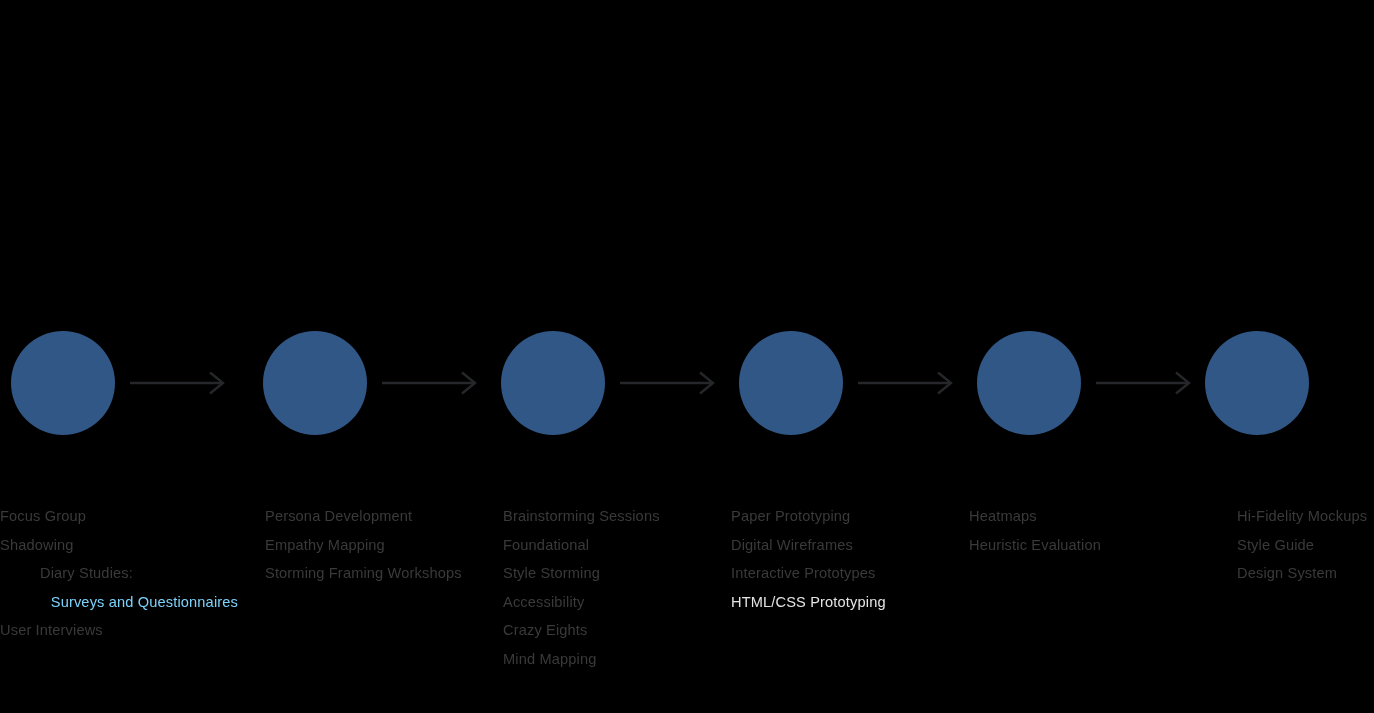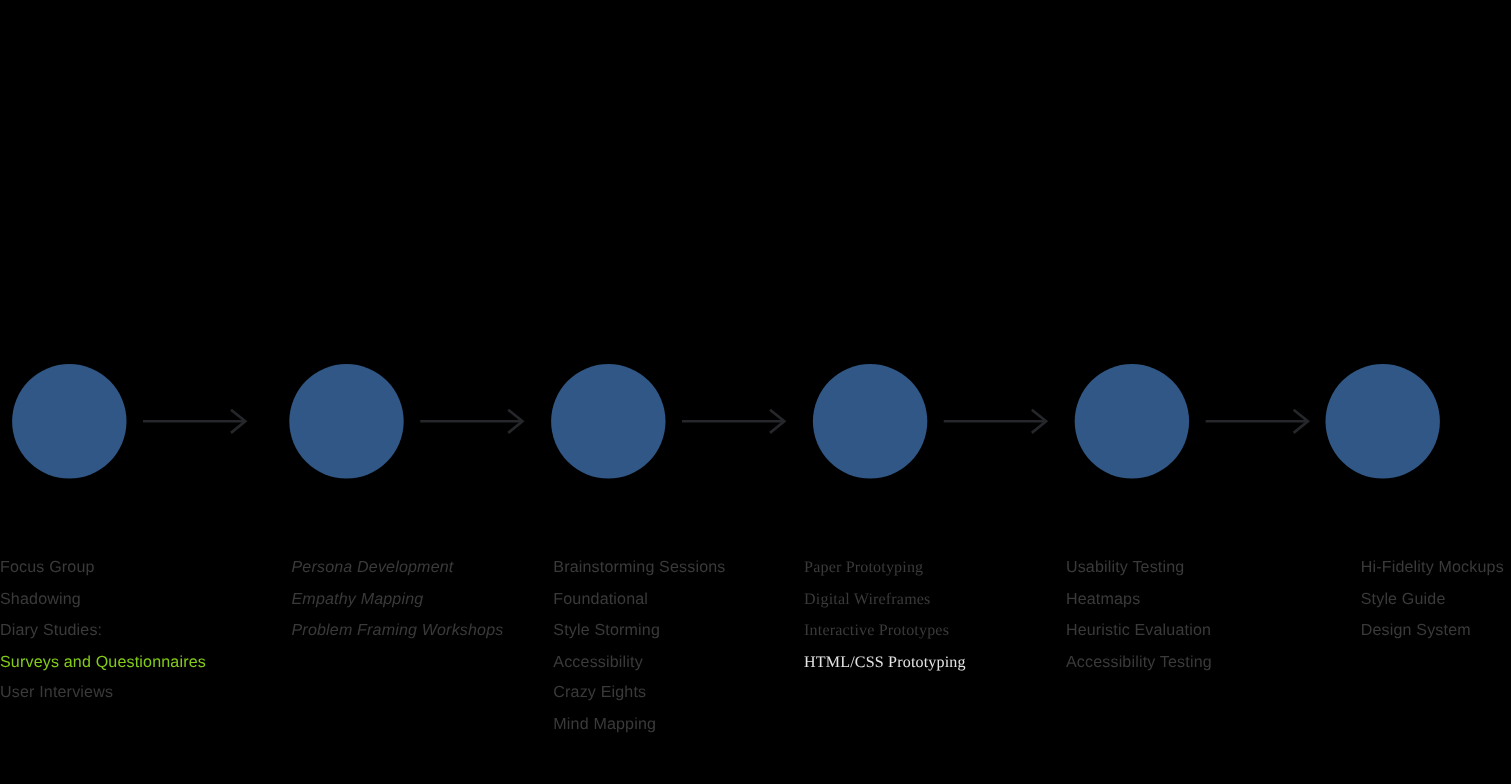--- a/index.html
+++ b/index.html
@@ -78,23 +78,23 @@
 
   
   #stage-0 { left: 0px; }
   #stage-1 { left: 252px; }
   #stage-2 { left: 490px; }
   #stage-3 { left: 728px; }
   #stage-4 { left: 966px; }
   #stage-5 { left: 1194px; }
 
   #stage-0 .task-list { left: 0px; }
-  #stage-1 .task-list { left: 13px; font-style: italic; }
+  #stage-1 .task-list { left: 13px; }
   #stage-2 .task-list { left: 13px; }
-  #stage-3 .task-list { left: 3px; font-family: Liberation Serif, serif; }
+  #stage-3 .task-list { left: 3px; }
   #stage-4 .task-list { left: 3px; }
   #stage-5 .task-list { left: 43px; }
 
   #stage-0 .node-circle { left: 11px; }
   #stage-1 .node-circle { left: 11px; }
   #stage-2 .node-circle { left: 11px; }
   #stage-3 .node-circle { left: 11px; }
   #stage-4 .node-circle { left: 11px; }
   #stage-5 .node-circle { left: 11px; }
 </style>
@@ -106,37 +106,37 @@
       <div class="node-circle" style="background: rgb(48, 87, 133);"></div>
       <div class="connector">
         <svg viewBox="0 0 100 28" xmlns="http://www.w3.org/2000/svg">
           <path d="M2 14 H94" stroke="#25272b" stroke-width="2.4" fill="none" stroke-linecap="butt"></path>
           <path d="M82 3.5 L95 14 L82 24.5" stroke="#25272b" stroke-width="2.4" fill="none" stroke-linecap="butt" stroke-linejoin="miter"></path>
         </svg>
       </div>
       <ul class="task-list">
         <li class="task-item" style="color: rgb(58, 58, 58);">Focus Group</li>
         <li class="task-item" style="color: rgb(58, 58, 58);">Shadowing</li>
-        <li class="task-item" style="color: rgb(58, 58, 58);">Diary Studies:</li>
-        <li class="task-item" style="color: #84cc16;">Surveys and Questionnaires</li>
+        <li class="task-item" style="color: rgb(58, 58, 58); padding-left: 40px;">Diary Studies:</li>
+        <li class="task-item" style="color: #7dd3fc; text-align: right;">Surveys and Questionnaires</li>
         <li class="task-item" style="color: rgb(58, 58, 58);">User Interviews</li>
       </ul>
     </div>
     <div class="stage" id="stage-1">
       <div class="node-circle" style="background: rgb(48, 87, 133);"></div>
       <div class="connector">
         <svg viewBox="0 0 100 28" xmlns="http://www.w3.org/2000/svg">
           <path d="M2 14 H94" stroke="#25272b" stroke-width="2.4" fill="none" stroke-linecap="butt"></path>
           <path d="M82 3.5 L95 14 L82 24.5" stroke="#25272b" stroke-width="2.4" fill="none" stroke-linecap="butt" stroke-linejoin="miter"></path>
         </svg>
       </div>
       <ul class="task-list">
         <li class="task-item" style="color: rgb(58, 58, 58);">Persona Development</li>
         <li class="task-item" style="color: rgb(58, 58, 58);">Empathy Mapping</li>
-        <li class="task-item" style="color: rgb(58, 58, 58);">Problem Framing Workshops</li>
+        <li class="task-item" style="color: rgb(58, 58, 58);">Storming Framing Workshops</li>
       </ul>
     </div>
     <div class="stage" id="stage-2">
       <div class="node-circle" style="background: rgb(48, 87, 133);"></div>
       <div class="connector">
         <svg viewBox="0 0 100 28" xmlns="http://www.w3.org/2000/svg">
           <path d="M2 14 H94" stroke="#25272b" stroke-width="2.4" fill="none" stroke-linecap="butt"></path>
           <path d="M82 3.5 L95 14 L82 24.5" stroke="#25272b" stroke-width="2.4" fill="none" stroke-linecap="butt" stroke-linejoin="miter"></path>
         </svg>
       </div>
@@ -166,24 +166,22 @@
     </div>
     <div class="stage" id="stage-4">
       <div class="node-circle" style="background: rgb(48, 87, 133);"></div>
       <div class="connector">
         <svg viewBox="0 0 100 28" xmlns="http://www.w3.org/2000/svg">
           <path d="M2 14 H94" stroke="#25272b" stroke-width="2.4" fill="none" stroke-linecap="butt"></path>
           <path d="M82 3.5 L95 14 L82 24.5" stroke="#25272b" stroke-width="2.4" fill="none" stroke-linecap="butt" stroke-linejoin="miter"></path>
         </svg>
       </div>
       <ul class="task-list">
-        <li class="task-item" style="color: rgb(58, 58, 58);">Usability Testing</li>
         <li class="task-item" style="color: rgb(58, 58, 58);">Heatmaps</li>
         <li class="task-item" style="color: rgb(58, 58, 58);">Heuristic Evaluation</li>
-        <li class="task-item" style="color: rgb(58, 58, 58);">Accessibility Testing</li>
       </ul>
     </div>
     <div class="stage" id="stage-5">
       <div class="node-circle" style="background: rgb(48, 87, 133);"></div>
       <ul class="task-list">
         <li class="task-item" style="color: rgb(58, 58, 58);">Hi-Fidelity Mockups</li>
         <li class="task-item" style="color: rgb(58, 58, 58);">Style Guide</li>
         <li class="task-item" style="color: rgb(58, 58, 58);">Design System</li>
       </ul>
     </div>

